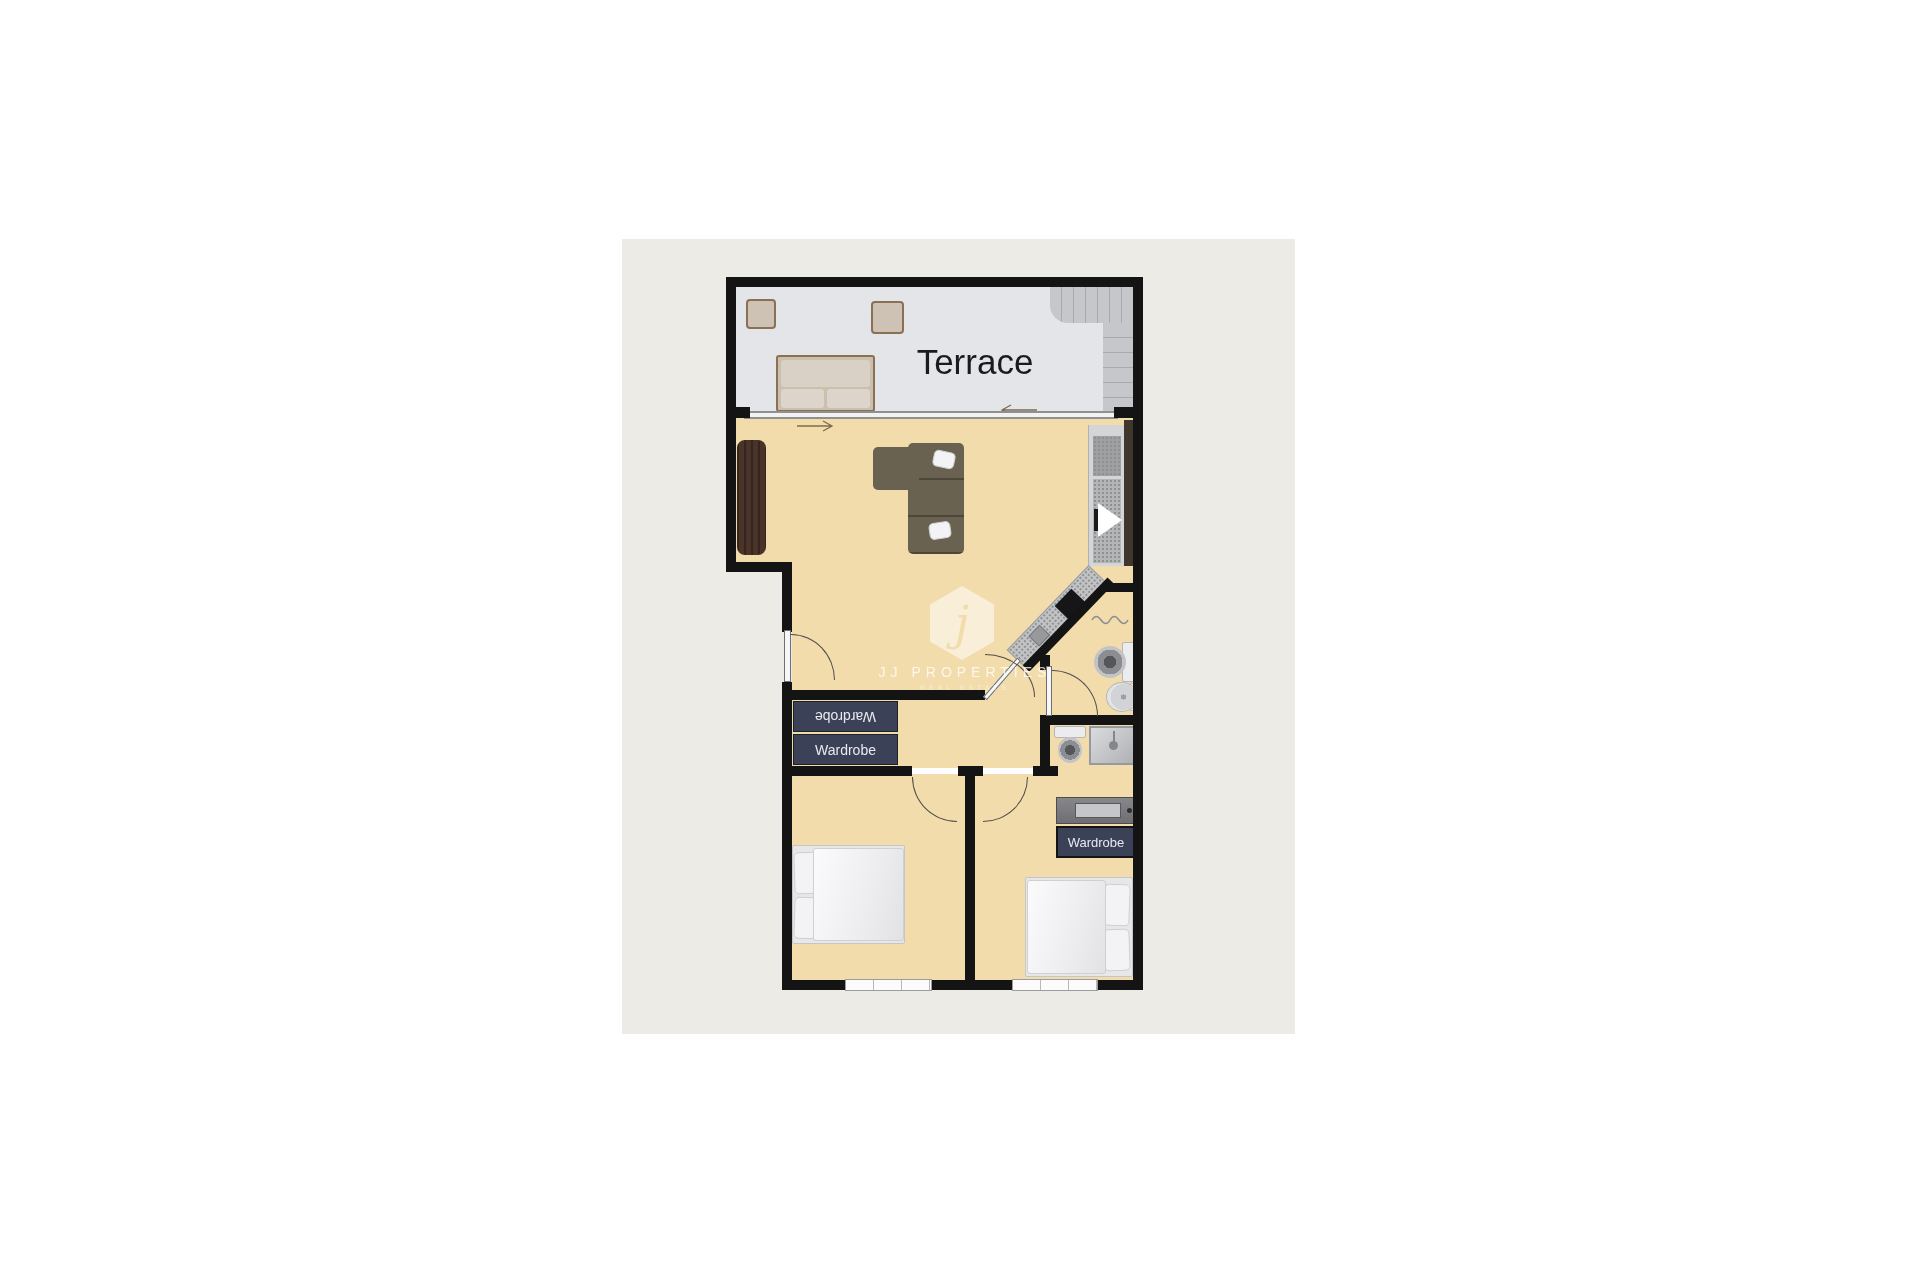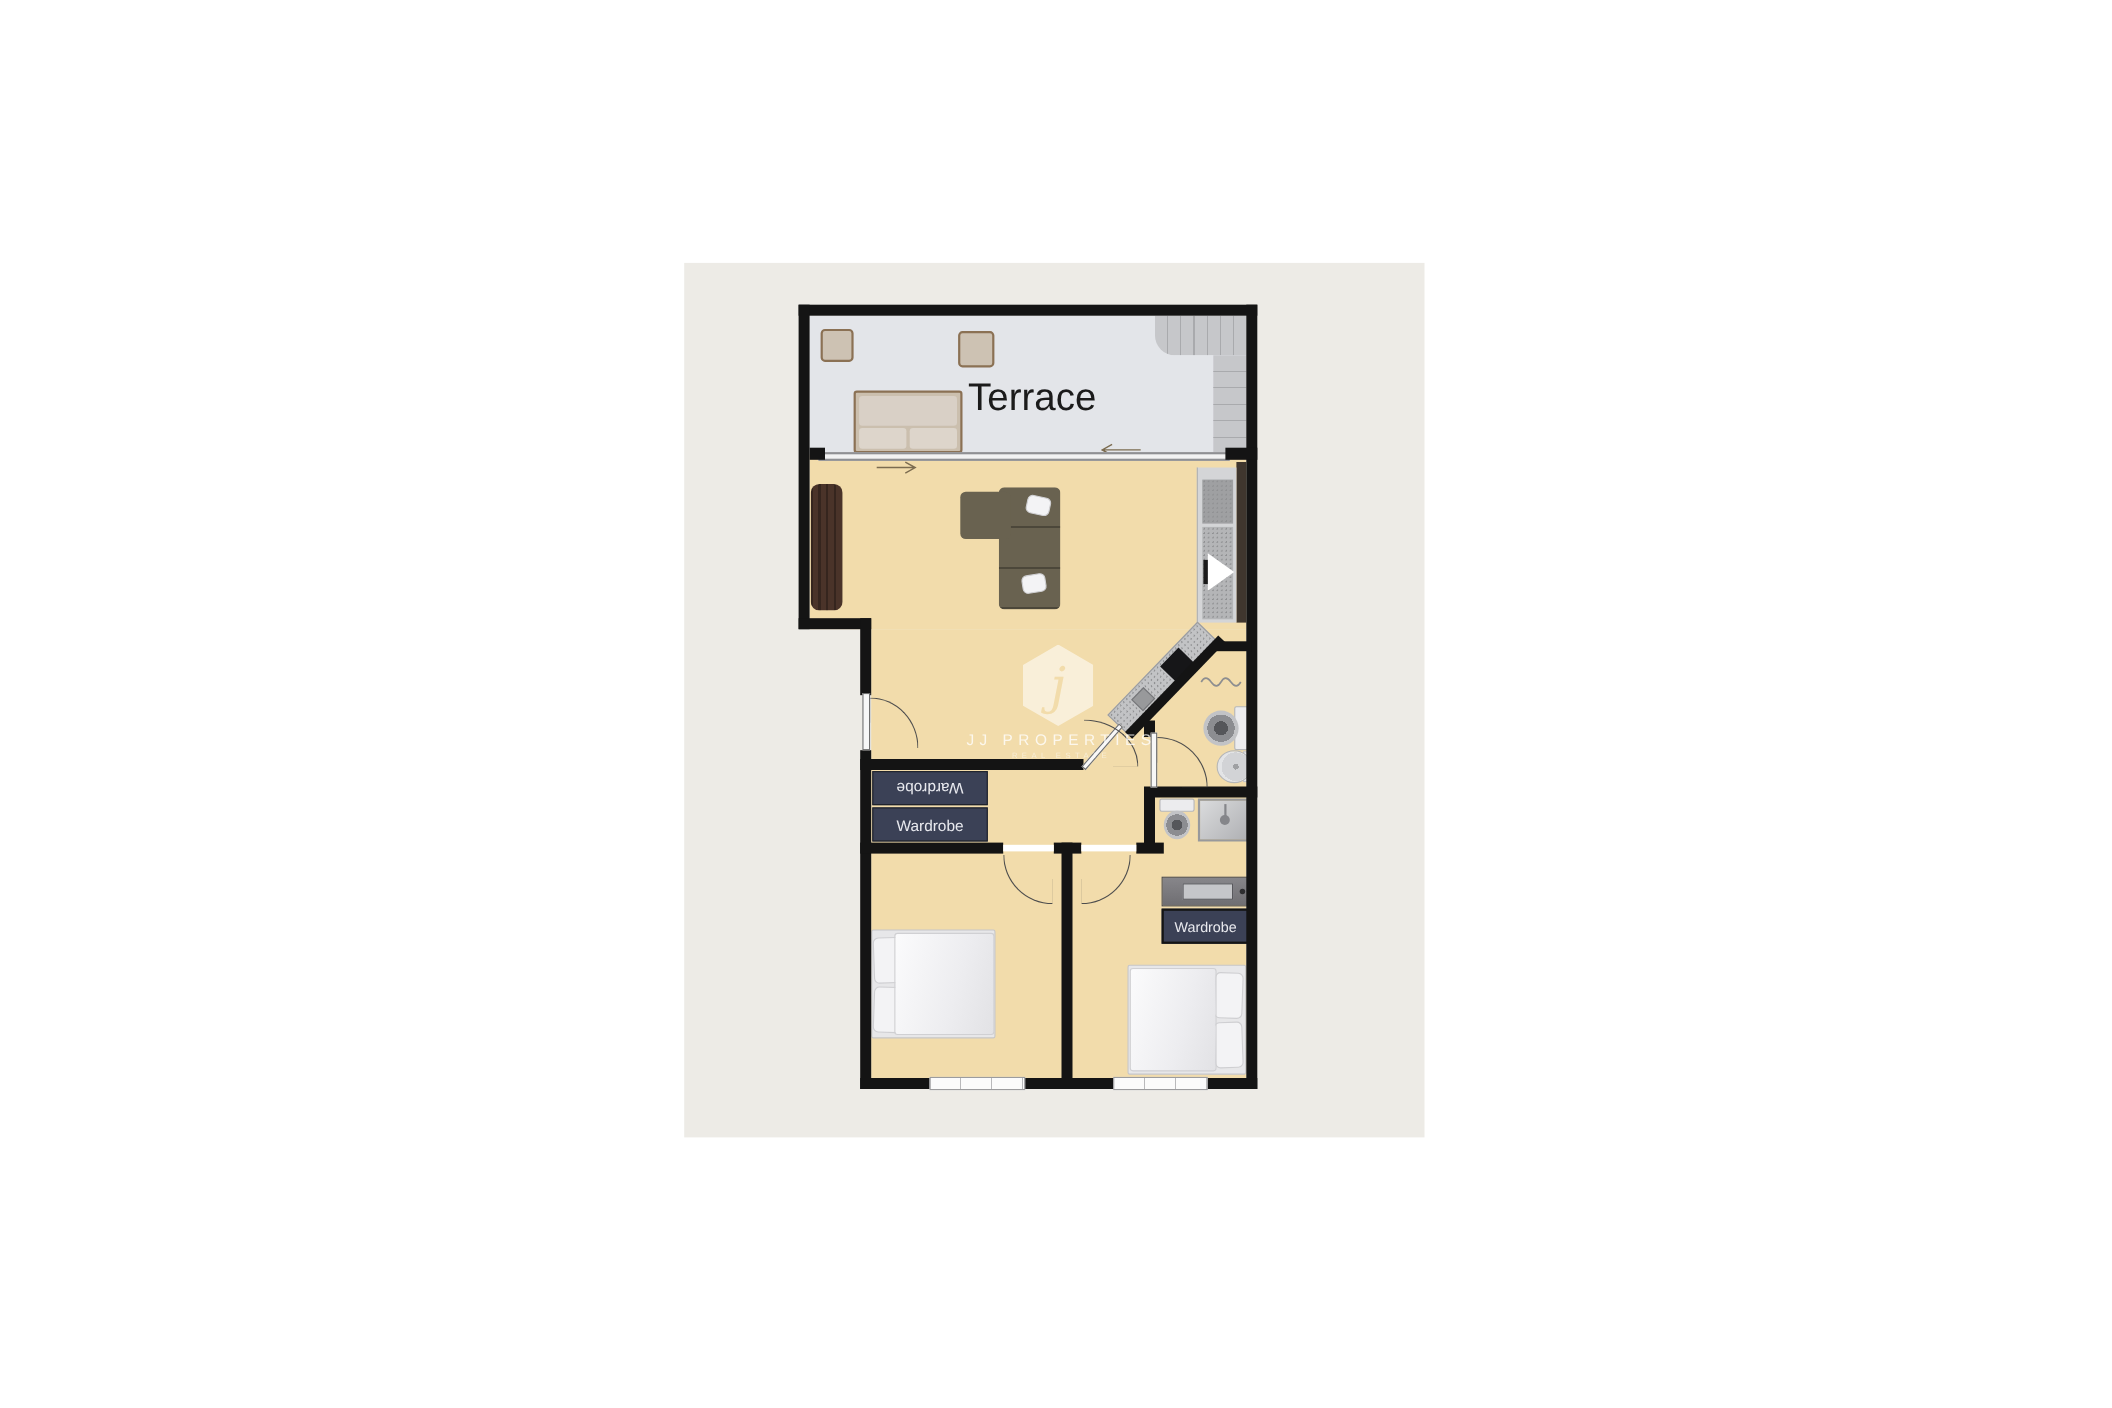--- a/index.html
+++ b/index.html
@@ -48,21 +48,21 @@
               background-image:repeating-linear-gradient(180deg,transparent 0 14px,#a9aaad 14px 15px);"></div>
 
   <div class="abs" style="left:746px;top:299px;width:30px;height:30px;background:#cdc2b3;border:2px solid #8b7154;border-radius:4px;"></div>
   <div class="abs" style="left:871px;top:301px;width:33px;height:33px;background:#cdc2b3;border:2px solid #8b7154;border-radius:4px;"></div>
   <div class="abs" style="left:776px;top:355px;width:99px;height:57px;background:#cbbfae;border:2px solid #8b7154;border-radius:3px;">
     <div class="abs" style="left:3px;top:3px;width:89px;height:27px;background:#d9d0c6;border-radius:3px;"></div>
     <div class="abs" style="left:3px;top:32px;width:43px;height:19px;background:#ddd5cb;border-radius:3px;"></div>
     <div class="abs" style="left:49px;top:32px;width:43px;height:19px;background:#ddd5cb;border-radius:3px;"></div>
   </div>
 
-  <div class="abs" style="left:880px;top:342px;width:190px;height:40px;
+  <div class="abs" style="left:880px;top:342px;width:190px;height:40px;text-align:center;
               font-size:35px;color:var(--label-dark);">Terrace</div>
 
   <div class="abs" style="left:1000px;top:402px;width:38px;height:12px;">
     <svg width="38" height="12" viewBox="0 0 38 12">
         <path d="M37 6 H3 M11 1 L2 6 L11 11" fill="none" stroke="#7c6c50" stroke-width="1.3"></path>
       </svg>
   </div>
   <div class="abs" style="left:796px;top:418px;width:38px;height:12px;">
     <svg width="38" height="12" viewBox="0 0 38 12">
         <path d="M1 6 H35 M27 1 L36 6 L27 11" fill="none" stroke="#7c6c50" stroke-width="1.3"></path>

